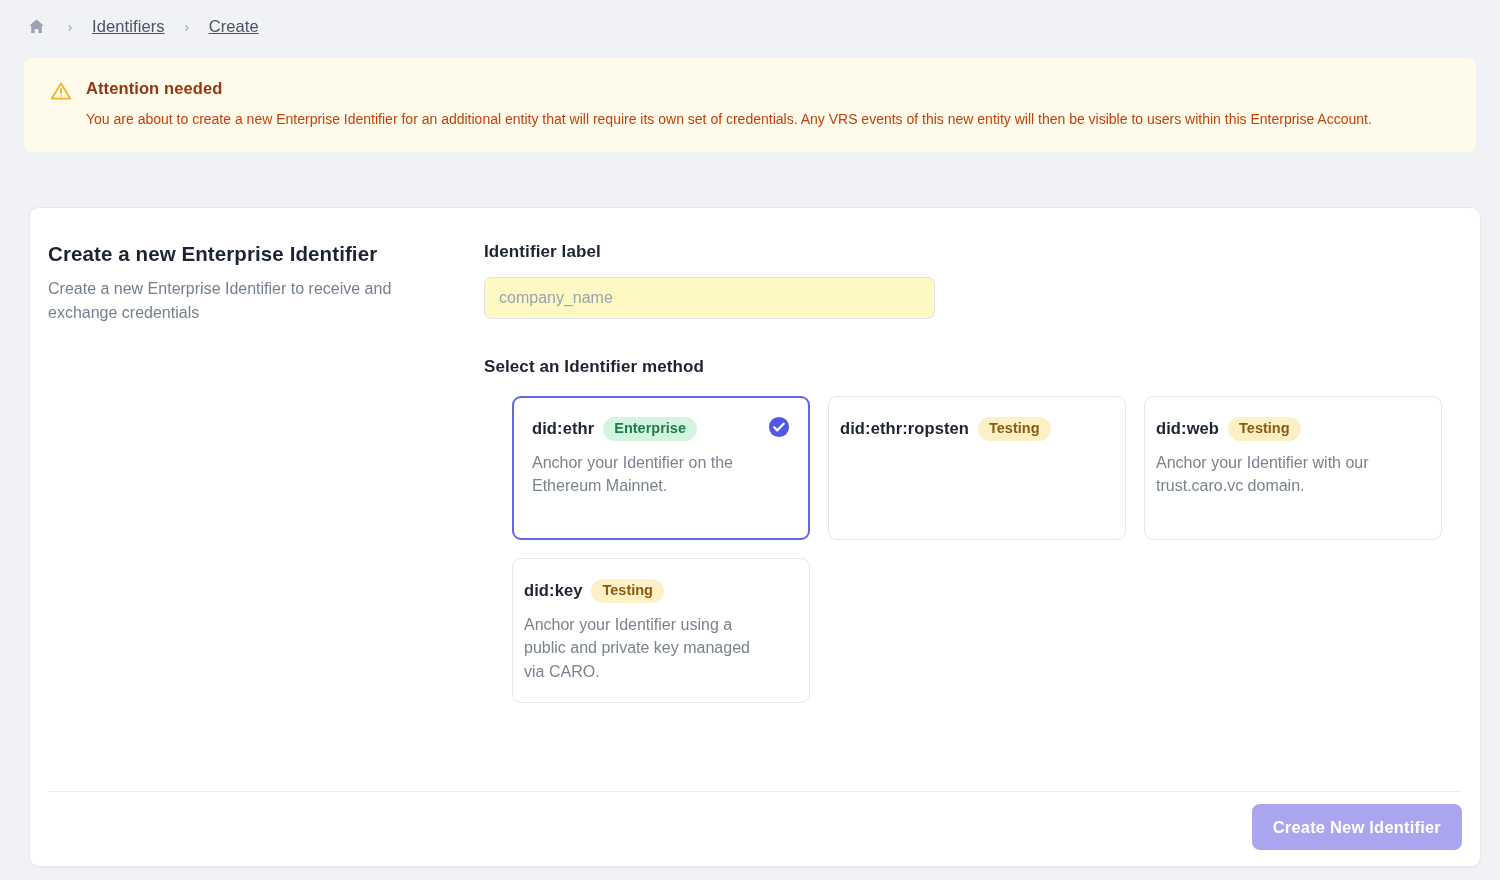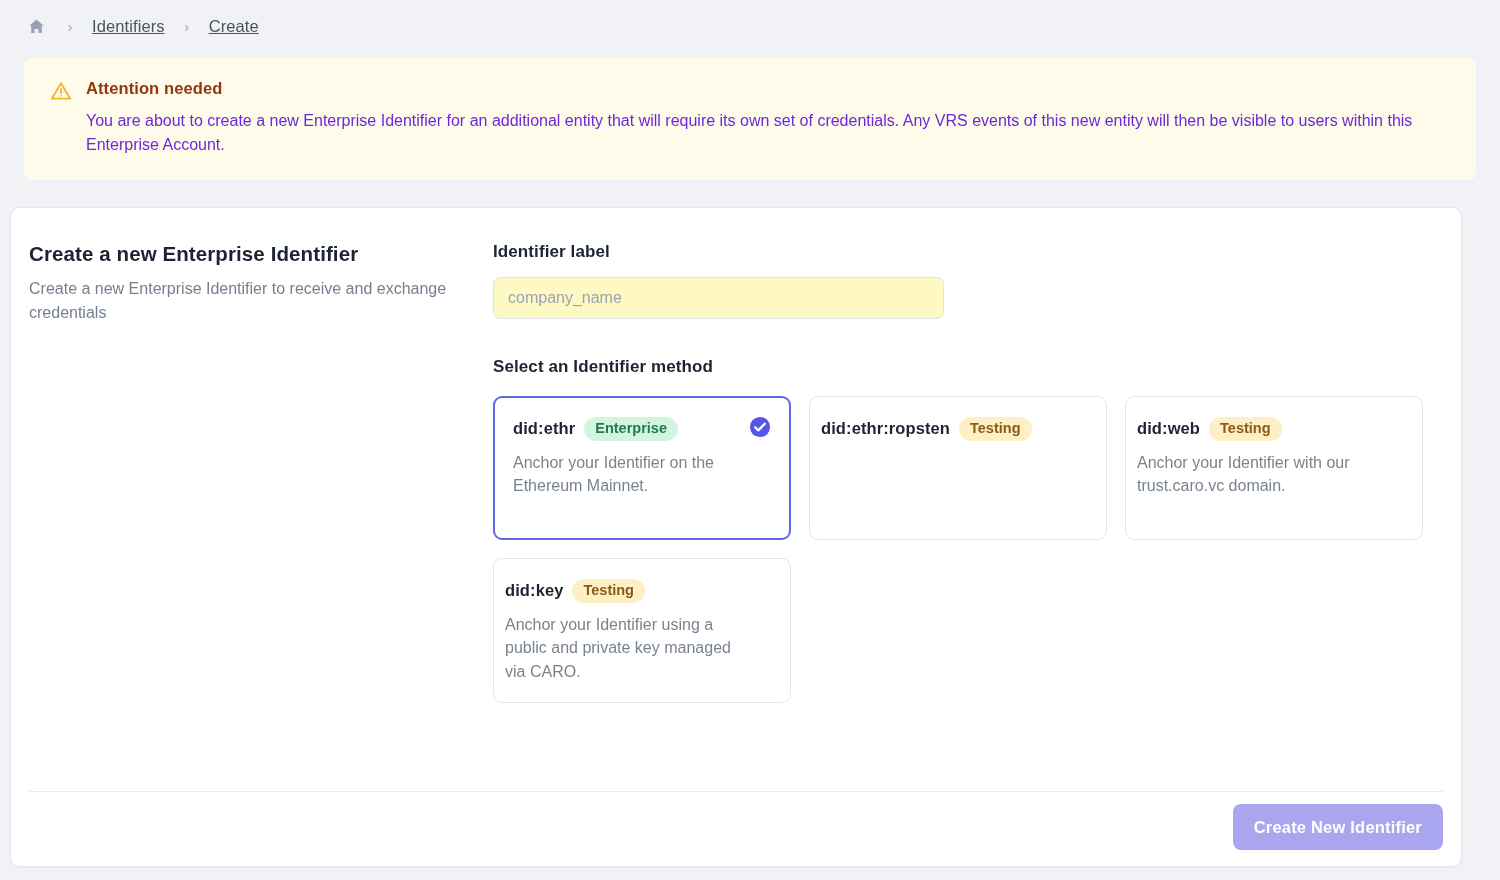--- a/index.html
+++ b/index.html
@@ -52,30 +52,30 @@
   .alert-icon { flex: 0 0 auto; padding-top: 2px; }
   .alert-body { padding-top: 1px; }
   .alert-title {
     font-size: 16.5px;
     font-weight: 700;
     color: #92370f;
     letter-spacing: .1px;
     margin-bottom: 11px;
   }
   .alert-text {
-    font-size: 16px;
-    color: #6d28d9;
+    font-size: 14px;
+    color: #c2410c;
     line-height: 1.52;
     max-width: 1380px;
   }
 
   
   .card {
     position: absolute;
-    left: 10px; top: 207px;
+    left: 29px; top: 207px;
     width: 1452px; height: 660px;
     background: #ffffff;
     border: 1px solid #e6e8ec;
     border-radius: 10px;
     box-shadow: 0 1px 2px rgba(16,24,40,.04);
   }
   .card-inner { display: flex; padding: 34px 18px 0 18px; }
 
   .col-left { width: 480px; padding-left: 0px; }
   .card-title {
@@ -120,20 +120,21 @@
     color: #1c2433;
     letter-spacing: .1px;
     margin: 38px 0 19px 0;
   }
 
   .method-grid {
     display: flex;
     flex-wrap: wrap;
     gap: 18px 18px;
     width: 950px;
+    margin-left: 28px;
   }
   .method-card {
     position: relative;
     width: 298px;
     min-height: 144px;
     background: #fff;
     border: 1px solid #e3e6ea;
     border-radius: 9px;
     padding: 20px 19px 18px 11px;
     cursor: pointer;

